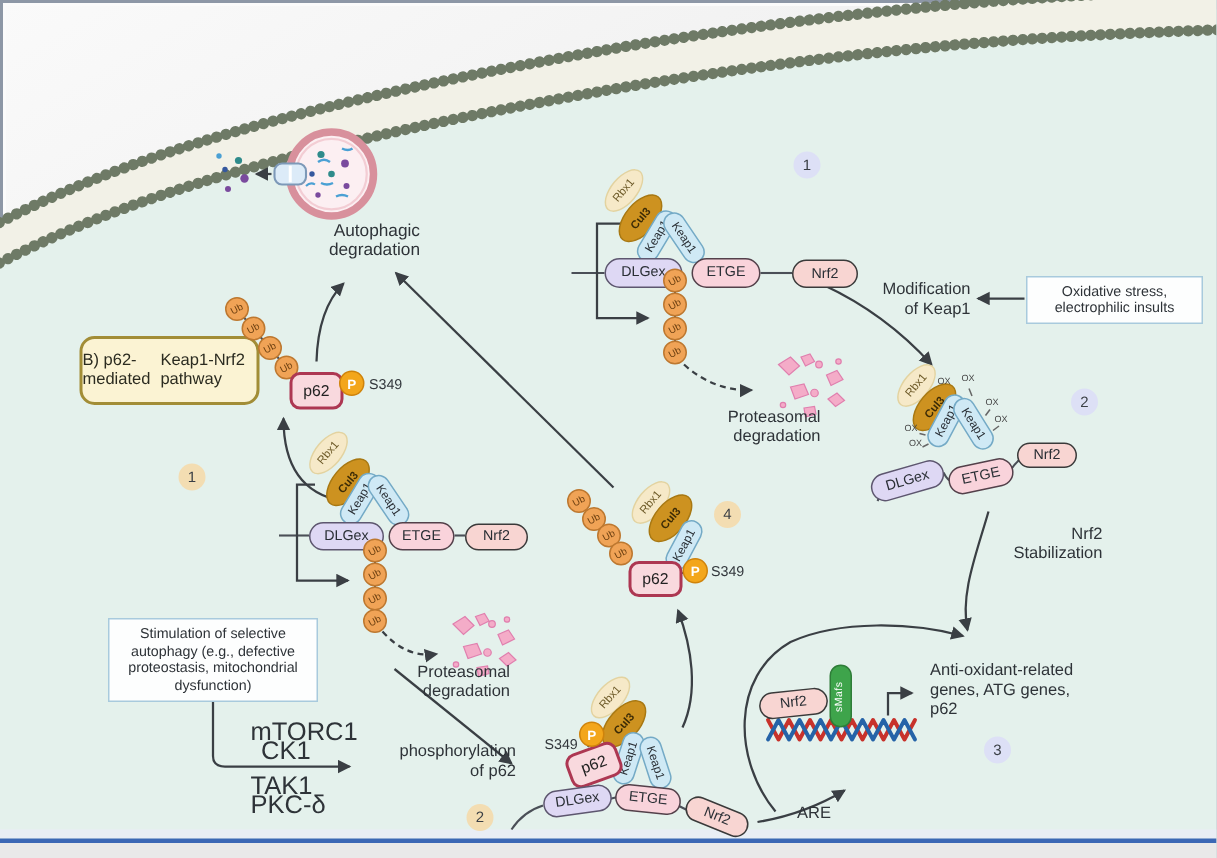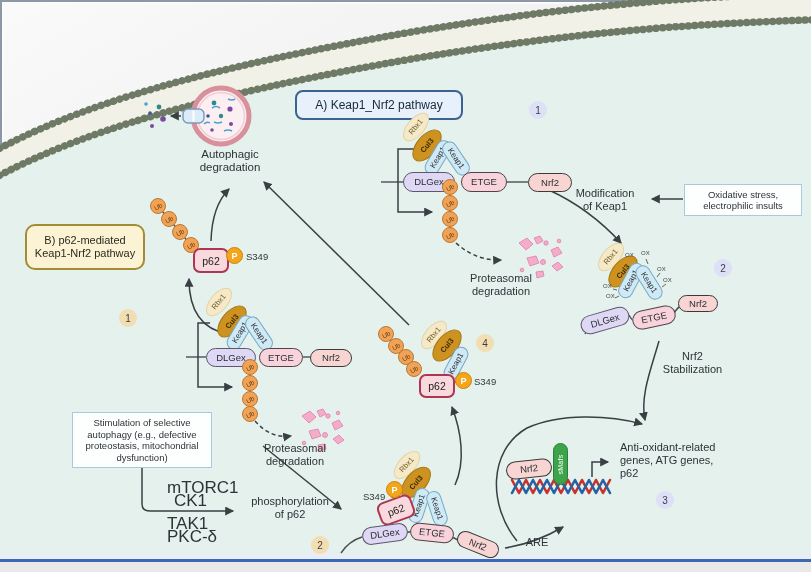--- a/index.html
+++ b/index.html
@@ -18,34 +18,34 @@
   .rbx1{background:var(--rbx1-fill,#f6e9c8);border:1px solid #e3d3a0;color:#6d5a28;}
   .cul3{background:var(--cul3-fill,#cd9220);border:1px solid #a87812;color:#3c2b06;font-weight:bold;}
   .ub{position:absolute;width:16px;height:16px;border-radius:50%;background:var(--ub-fill,#f0a356);
     border:1.5px solid var(--ub-border,#bd7830);color:#6b3f10;font-size:6.5px;
     display:flex;align-items:center;justify-content:center;box-sizing:border-box;}
   .ub span{transform:rotate(-28deg);}
   .num{position:absolute;width:18px;height:18px;border-radius:50%;display:flex;align-items:center;
     justify-content:center;font-size:10px;color:#3a3f45;}
   .lav{background:var(--step-a,#dde0f6);}
   .tan{background:var(--step-b,#f3ddb2);}
-  .lbl{position:absolute;font-size:11px;color:#2e3338;line-height:13px;text-align:center;}
+  .lbl{position:absolute;font-size:11px;color:#2e3338;line-height:13px;text-align:right;}
   .lbl span{display:block;}
   .lbl.left{text-align:left;}
   .pcirc{position:absolute;width:17px;height:17px;border-radius:50%;background:var(--p-fill,#f3a61b);
     border:1.5px solid #cf830b;color:#fff;font-weight:bold;font-size:9px;display:flex;align-items:center;
     justify-content:center;box-sizing:border-box;}
   .site{position:absolute;font-size:9.5px;color:#33383d;white-space:nowrap;}
   .p62box{position:absolute;background:var(--p62-fill,#f9d9de);border:2px solid var(--p62-border,#ad3752);
     border-radius:7px;display:flex;align-items:center;justify-content:center;font-size:10.5px;color:#222;box-sizing:border-box;}
   .titleA{position:absolute;display:flex;align-items:center;justify-content:center;background:var(--box-a-fill,#e7f0fb);
     border:2px solid var(--box-a-border,#3a648f);border-radius:8px;font-size:12px;color:#17293a;box-sizing:border-box;}
-  .titleB{position:absolute;display:flex;flex-direction:column;align-items:center;justify-content:center;
+  .titleB{position:absolute;display:flex;flex-direction:row;align-items:center;justify-content:center;
     background:var(--box-b-fill,#fbf3d3);border:2px solid var(--box-b-border,#a28d36);border-radius:10px;
-    font-size:11px;line-height:13px;color:#2b2b20;box-sizing:border-box;}
+    font-size:11px;line-height:13px;color:#2b2b20;box-sizing:border-box;margin-left:28px;}
   .note{position:absolute;display:flex;flex-direction:column;align-items:center;justify-content:center;
     background:#fdfefe;border:1.5px solid var(--note-border,#a8cadd);font-size:9.5px;line-height:11.5px;
     color:#2e3338;text-align:center;box-sizing:border-box;}
   .ox{position:absolute;font-size:6px;color:#444;line-height:1;}
   .smafs{position:absolute;background:var(--smafs-fill,#3ea44b);border:1.5px solid #2e7d38;border-radius:8px;
     display:flex;align-items:center;justify-content:center;box-sizing:border-box;}
   .smafs span{transform:rotate(-90deg);color:#fff;font-size:7px;letter-spacing:.3px;}
   .kin{position:absolute;font-size:17px;color:#2e3338;white-space:nowrap;}
 </style>
 </head>
@@ -171,23 +171,20 @@
     <path d="M 659,341 C 651,369 640,396 645,420" marker-end="url(#ah)"></path>
     <path d="M 517,541 C 489,507 487,451 527,428 C 560,413 609,415 642,424" marker-end="url(#ah)"></path>
     <path d="M 505,548 Q 536,543 563,527" marker-end="url(#ah)"></path>
     <path d="M 592,477 L 592,462 L 608,462" marker-end="url(#ah)"></path>
     <path d="M 142,466 L 142,504 Q 142,511 150,511 L 233,511" marker-end="url(#ah)"></path>
     <path d="M 263,446 L 341,509" marker-end="url(#ah)"></path>
     <path d="M 455,485 C 466,461 461,431 452,407" marker-end="url(#ah)"></path>
   </g>
 </svg>
 
-<div class="titleA" style="left:295px;top:90px;width:168px;height:30px;">
-  <span>A)  Keap1_Nrf2 pathway</span>
-</div>
 <div class="titleB" style="left:25px;top:224px;width:120px;height:46px;">
   <span>B) p62-mediated</span>
   <span>Keap1-Nrf2 pathway</span>
 </div>
 <div class="note" style="left:72px;top:412px;width:140px;height:56px;">
   <span>Stimulation of selective</span>
   <span>autophagy (e.g., defective</span>
   <span>proteostasis, mitochondrial</span>
   <span>dysfunction)</span>
 </div>

